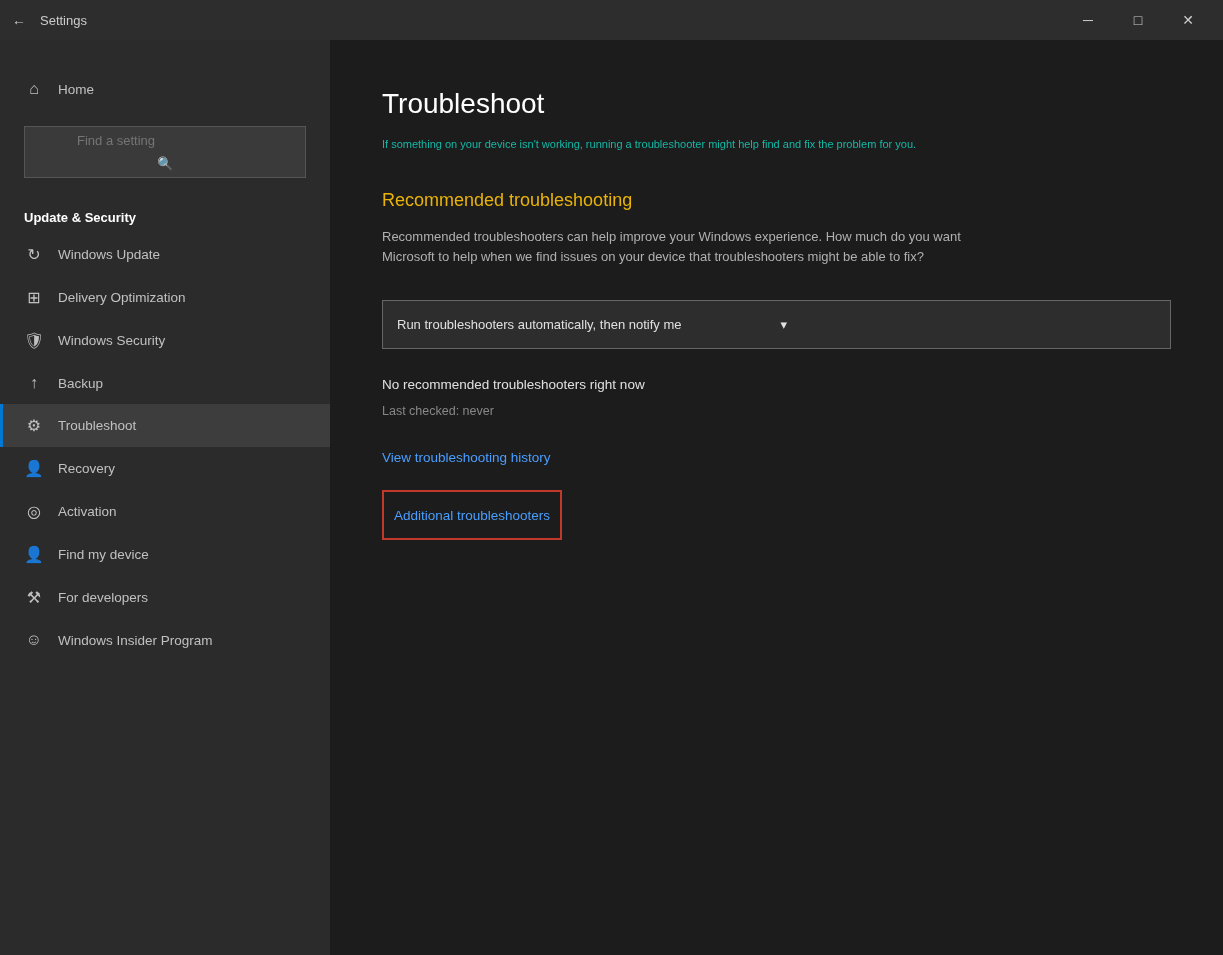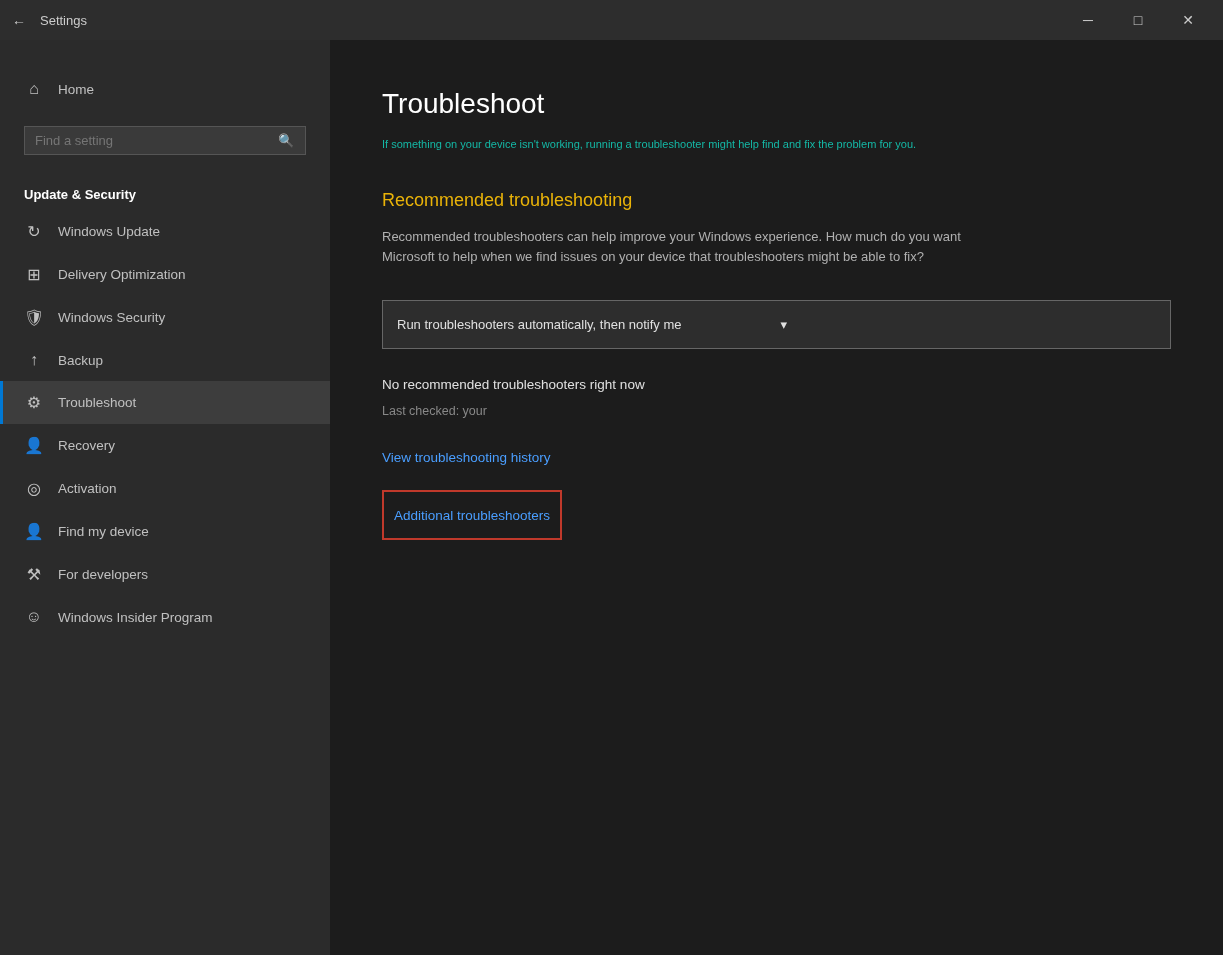--- a/index.html
+++ b/index.html
@@ -65,25 +65,26 @@
       display: flex;
       flex-direction: column;
       flex-shrink: 0;
       overflow-y: auto;
     }
     .sidebar-header {
       padding: 28px 24px 16px 24px;
     }
     .search-box {
       display: flex;
-      align-items: flex-start;
+      align-items: center;
       background: #3a3a3a;
       border: 1px solid #555;
       padding: 6px 10px;
       gap: 8px;
+      flex-direction: column;
     }
     .search-input {
       background: transparent;
       border: none;
       outline: none;
       color: #aaa;
       font-size: 13px;
       flex: 1;
     }
     .search-icon {
@@ -298,21 +299,21 @@
 
     <h2 class="section-title">Recommended troubleshooting</h2>
     <p class="section-description">Recommended troubleshooters can help improve your Windows experience. How much do you want Microsoft to help when we find issues on your device that troubleshooters might be able to fix?</p>
 
     <div class="dropdown-select">
       <span>Run troubleshooters automatically, then notify me</span>
       <span class="dropdown-arrow">▾</span>
     </div>
 
     <div class="status-text">No recommended troubleshooters right now</div>
-    <div class="status-sub">Last checked: your</div>
+    <div class="status-sub">Last checked: never</div>
 
     <a class="link-text" href="#">View troubleshooting history</a>
 
     <div class="additional-box">
       <a class="additional-link" href="#">Additional troubleshooters</a>
     </div>
   </div>
 </div>
 
 </body></html>

